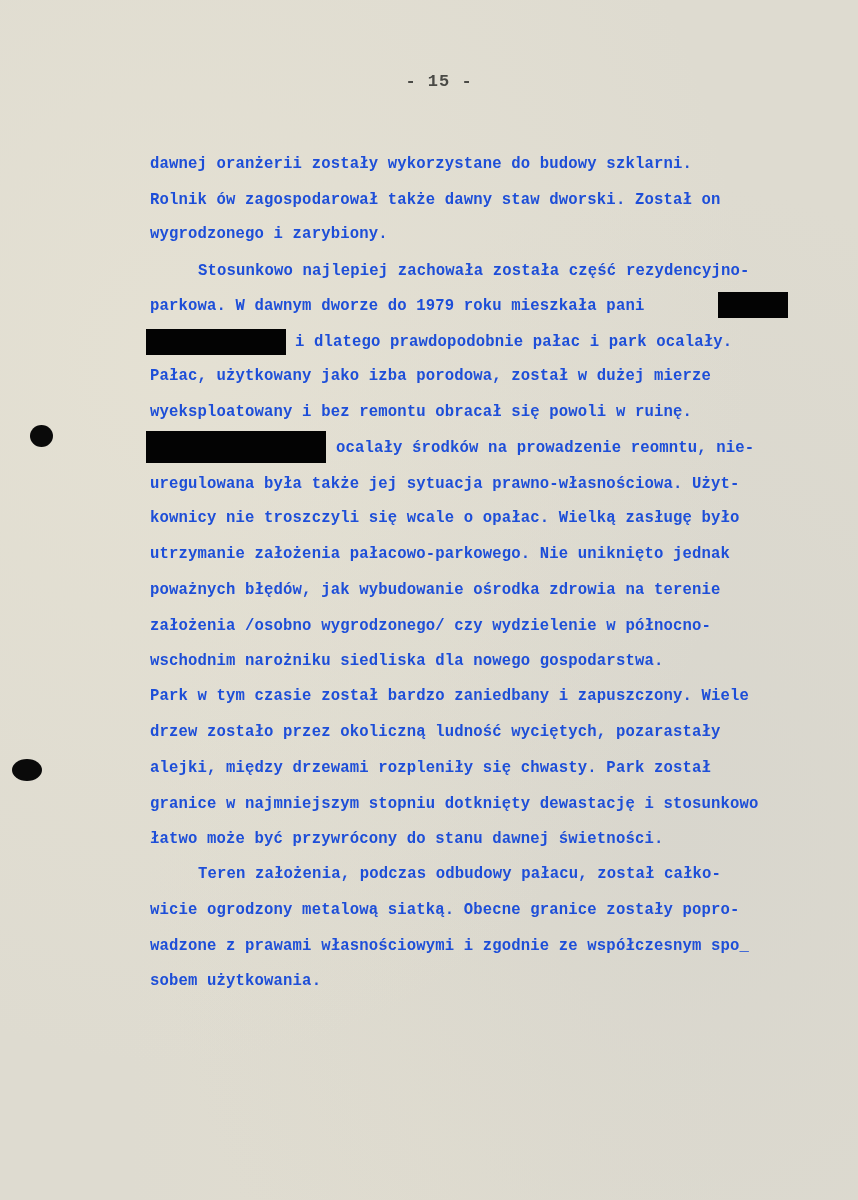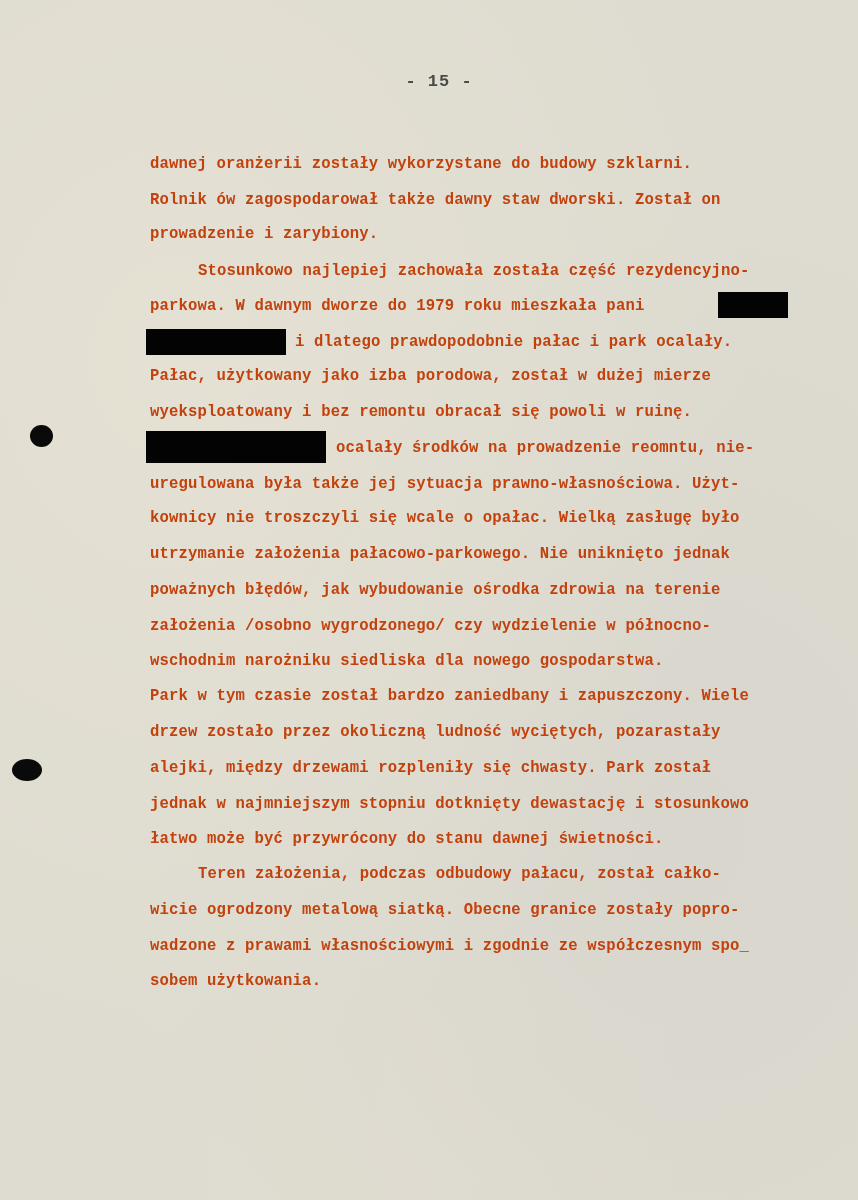--- a/index.html
+++ b/index.html
@@ -37,21 +37,21 @@
       padding-left: 20px;
       box-sizing: border-box;
     }
     .line {
       position: absolute;
       left: 150px;
       white-space: pre;
       font-size: 15.6px;
       font-weight: bold;
       letter-spacing: 0.15px;
-      color: #c2410c;
+      color: #1d4ed8;
       line-height: 20px;
       height: 20px;
     }
     .redact {
       position: absolute;
       background: #030303;
     }
     .punch-hole {
       position: absolute;
       background: #0a0a0a;
@@ -60,21 +60,21 @@
   </style>
 </head>
 <body>
 
 <div class="page">
 
   <div class="page-number">-  15  -</div>
 
   <div class="line" style="top:138px;">dawnej oranżerii zostały wykorzystane do budowy szklarni.</div>
   <div class="line" style="top:174px;">Rolnik ów zagospodarował także dawny staw dworski. Został on</div>
-  <div class="line" style="top:208px;">prowadzenie i zarybiony.</div>
+  <div class="line" style="top:208px;">wygrodzonego i zarybiony.</div>
 
   <div class="line" style="top:245px;left:160px;">    Stosunkowo najlepiej zachowała została część rezydencyjno-</div>
   <div class="line" style="top:280px;text-align:right;">parkowa. W dawnym dworze do 1979 roku mieszkała pani</div>
   <div class="redact" style="left:718px;top:276px;width:70px;height:26px;" title="redacted-name-1"></div>
 
   <div class="redact" style="left:146px;top:313px;width:140px;height:26px;" title="redacted-name-2"></div>
   <div class="line" style="top:350px;">Pałac, użytkowany jako izba porodowa, został w dużej mierze</div>
   <div class="line" style="top:316px;left:295px;">i dlatego prawdopodobnie pałac i park ocalały.</div>
   <div class="line" style="top:386px;">wyeksploatowany i bez remontu obracał się powoli w ruinę.</div>
 
@@ -83,21 +83,21 @@
   <div class="line" style="top:458px;">uregulowana była także jej sytuacja prawno-własnościowa. Użyt-</div>
   <div class="line" style="top:492px;">kownicy nie troszczyli się wcale o opałac. Wielką zasługę było</div>
   <div class="line" style="top:528px;">utrzymanie założenia pałacowo-parkowego. Nie uniknięto jednak</div>
   <div class="line" style="top:564px;">poważnych błędów, jak wybudowanie ośrodka zdrowia na terenie</div>
   <div class="line" style="top:600px;">założenia /osobno wygrodzonego/ czy wydzielenie w północno-</div>
   <div class="line" style="top:635px;">wschodnim narożniku siedliska dla nowego gospodarstwa.</div>
 
   <div class="line" style="top:670px;">Park w tym czasie został bardzo zaniedbany i zapuszczony. Wiele</div>
   <div class="line" style="top:706px;">drzew zostało przez okoliczną ludność wyciętych, pozarastały</div>
   <div class="line" style="top:742px;">alejki, między drzewami rozpleniły się chwasty. Park został</div>
-  <div class="line" style="top:778px;">jednak w najmniejszym stopniu dotknięty dewastację i stosunkowo</div>
+  <div class="line" style="top:778px;">granice w najmniejszym stopniu dotknięty dewastację i stosunkowo</div>
   <div class="line" style="top:813px;">łatwo może być przywrócony do stanu dawnej świetności.</div>
 
   <div class="line" style="top:848px;left:160px;">    Teren założenia, podczas odbudowy pałacu, został całko-</div>
   <div class="line" style="top:884px;">wicie ogrodzony metalową siatką. Obecne granice zostały popro-</div>
   <div class="line" style="top:920px;">wadzone z prawami własnościowymi i zgodnie ze współczesnym spo_</div>
   <div class="line" style="top:955px;font-family:Liberation Mono, monospace;">sobem użytkowania.</div>
 
   <div class="punch-hole" style="left:30px;top:409px;width:23px;height:22px;"></div>
   <div class="punch-hole" style="left:12px;top:743px;width:30px;height:22px;"></div>
 

